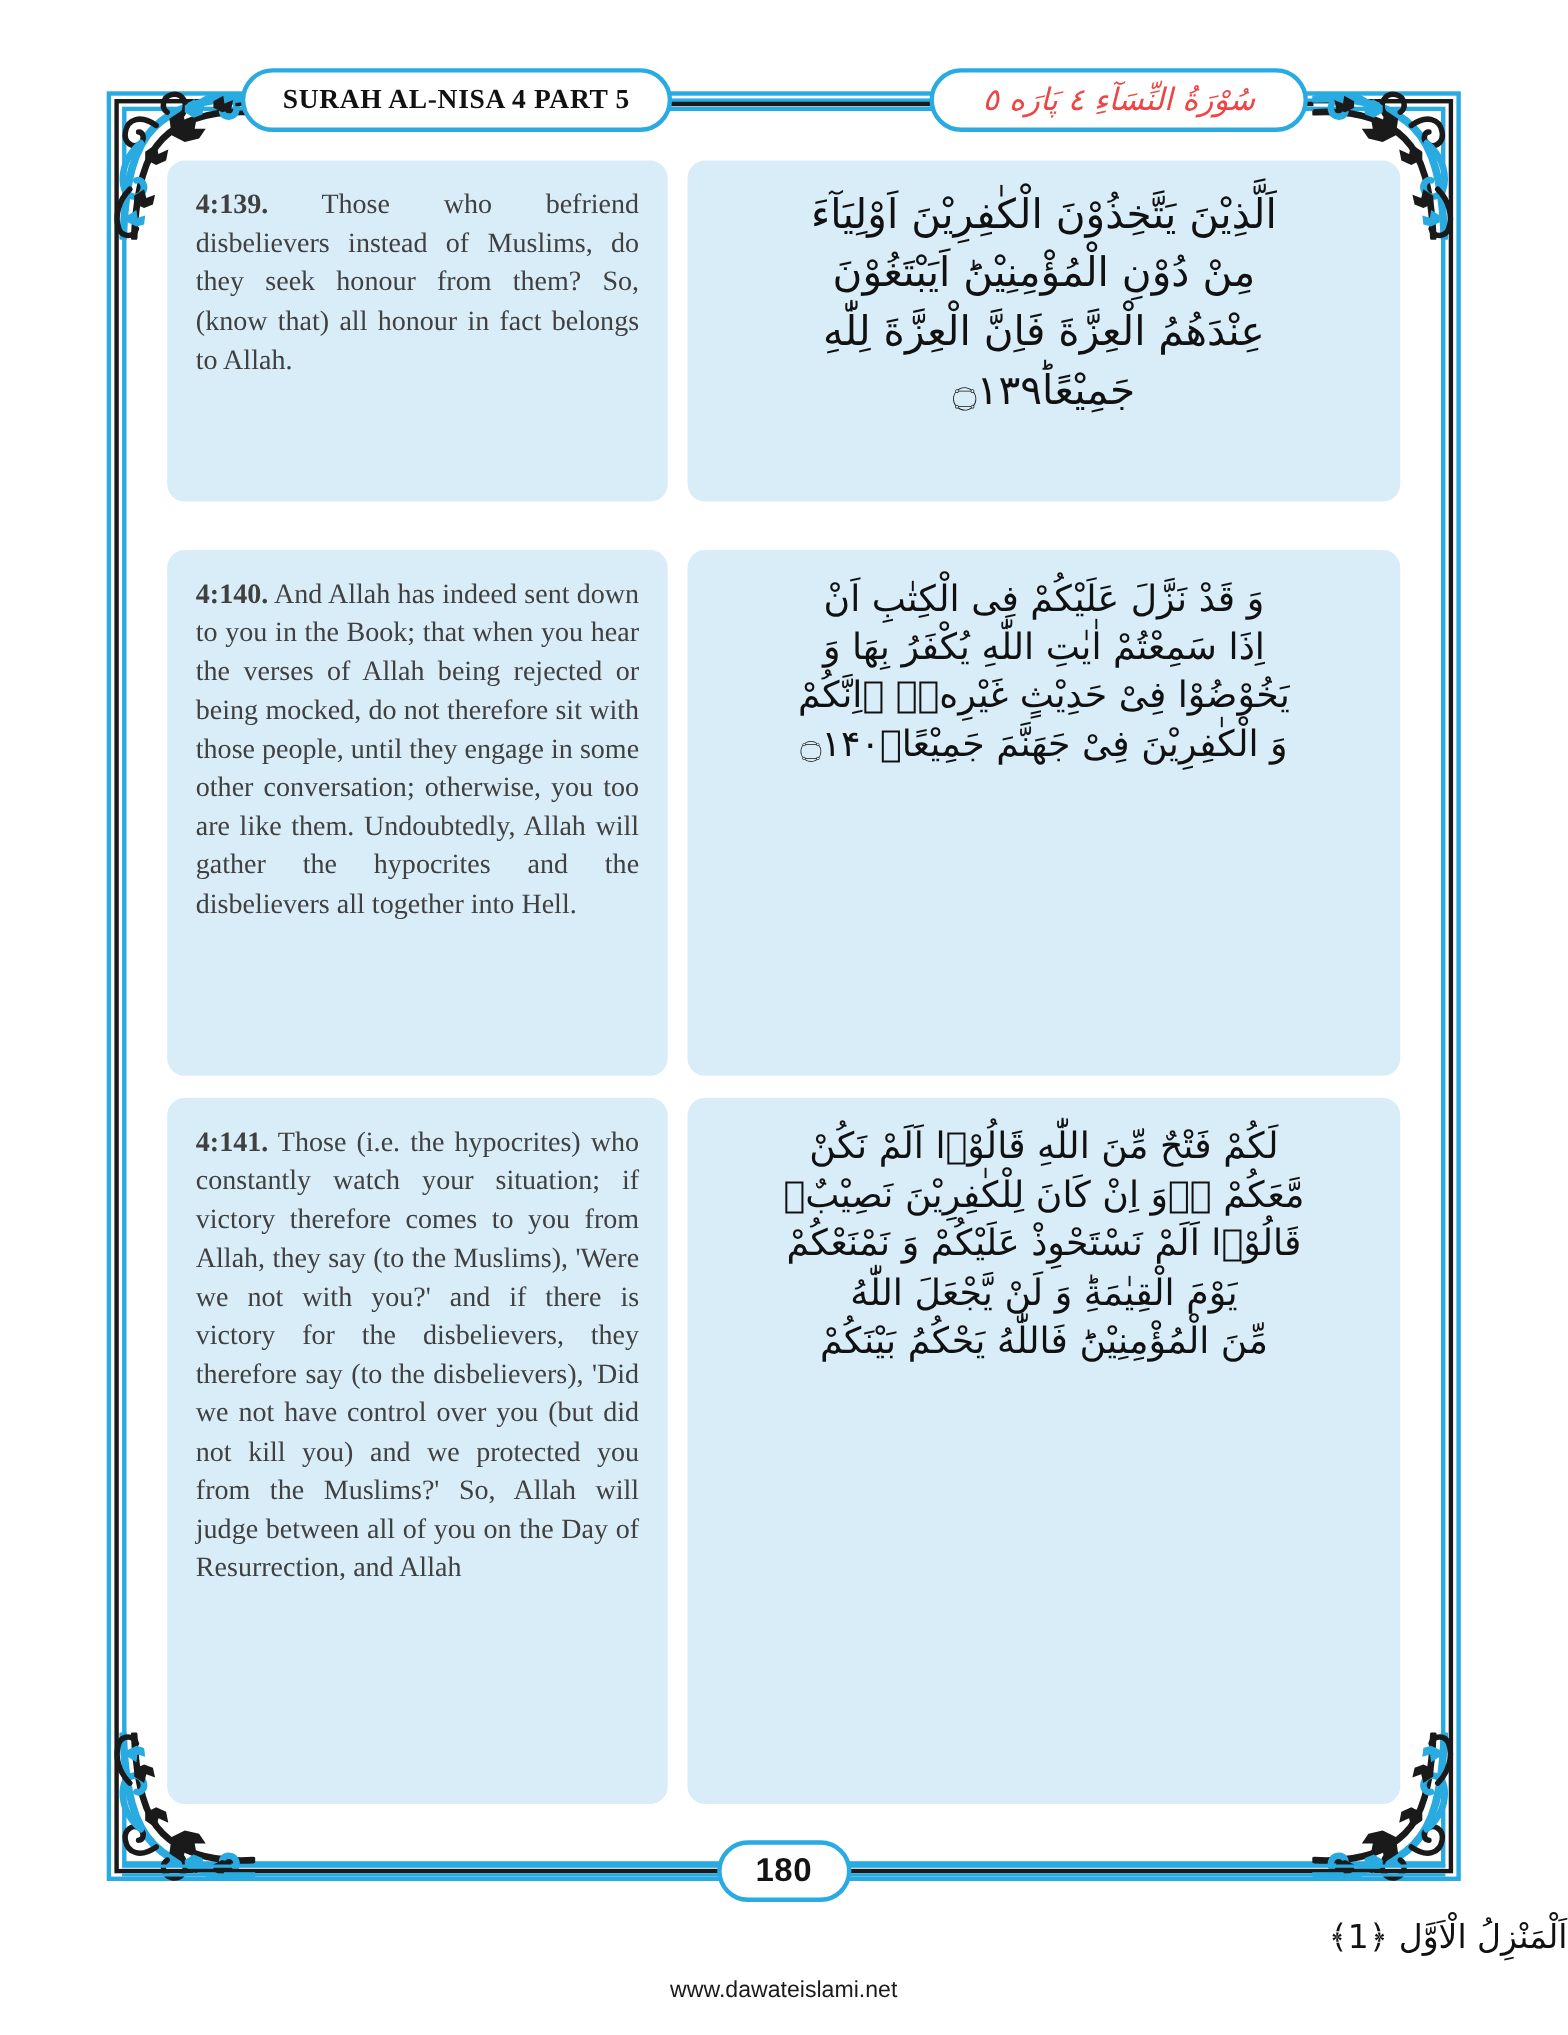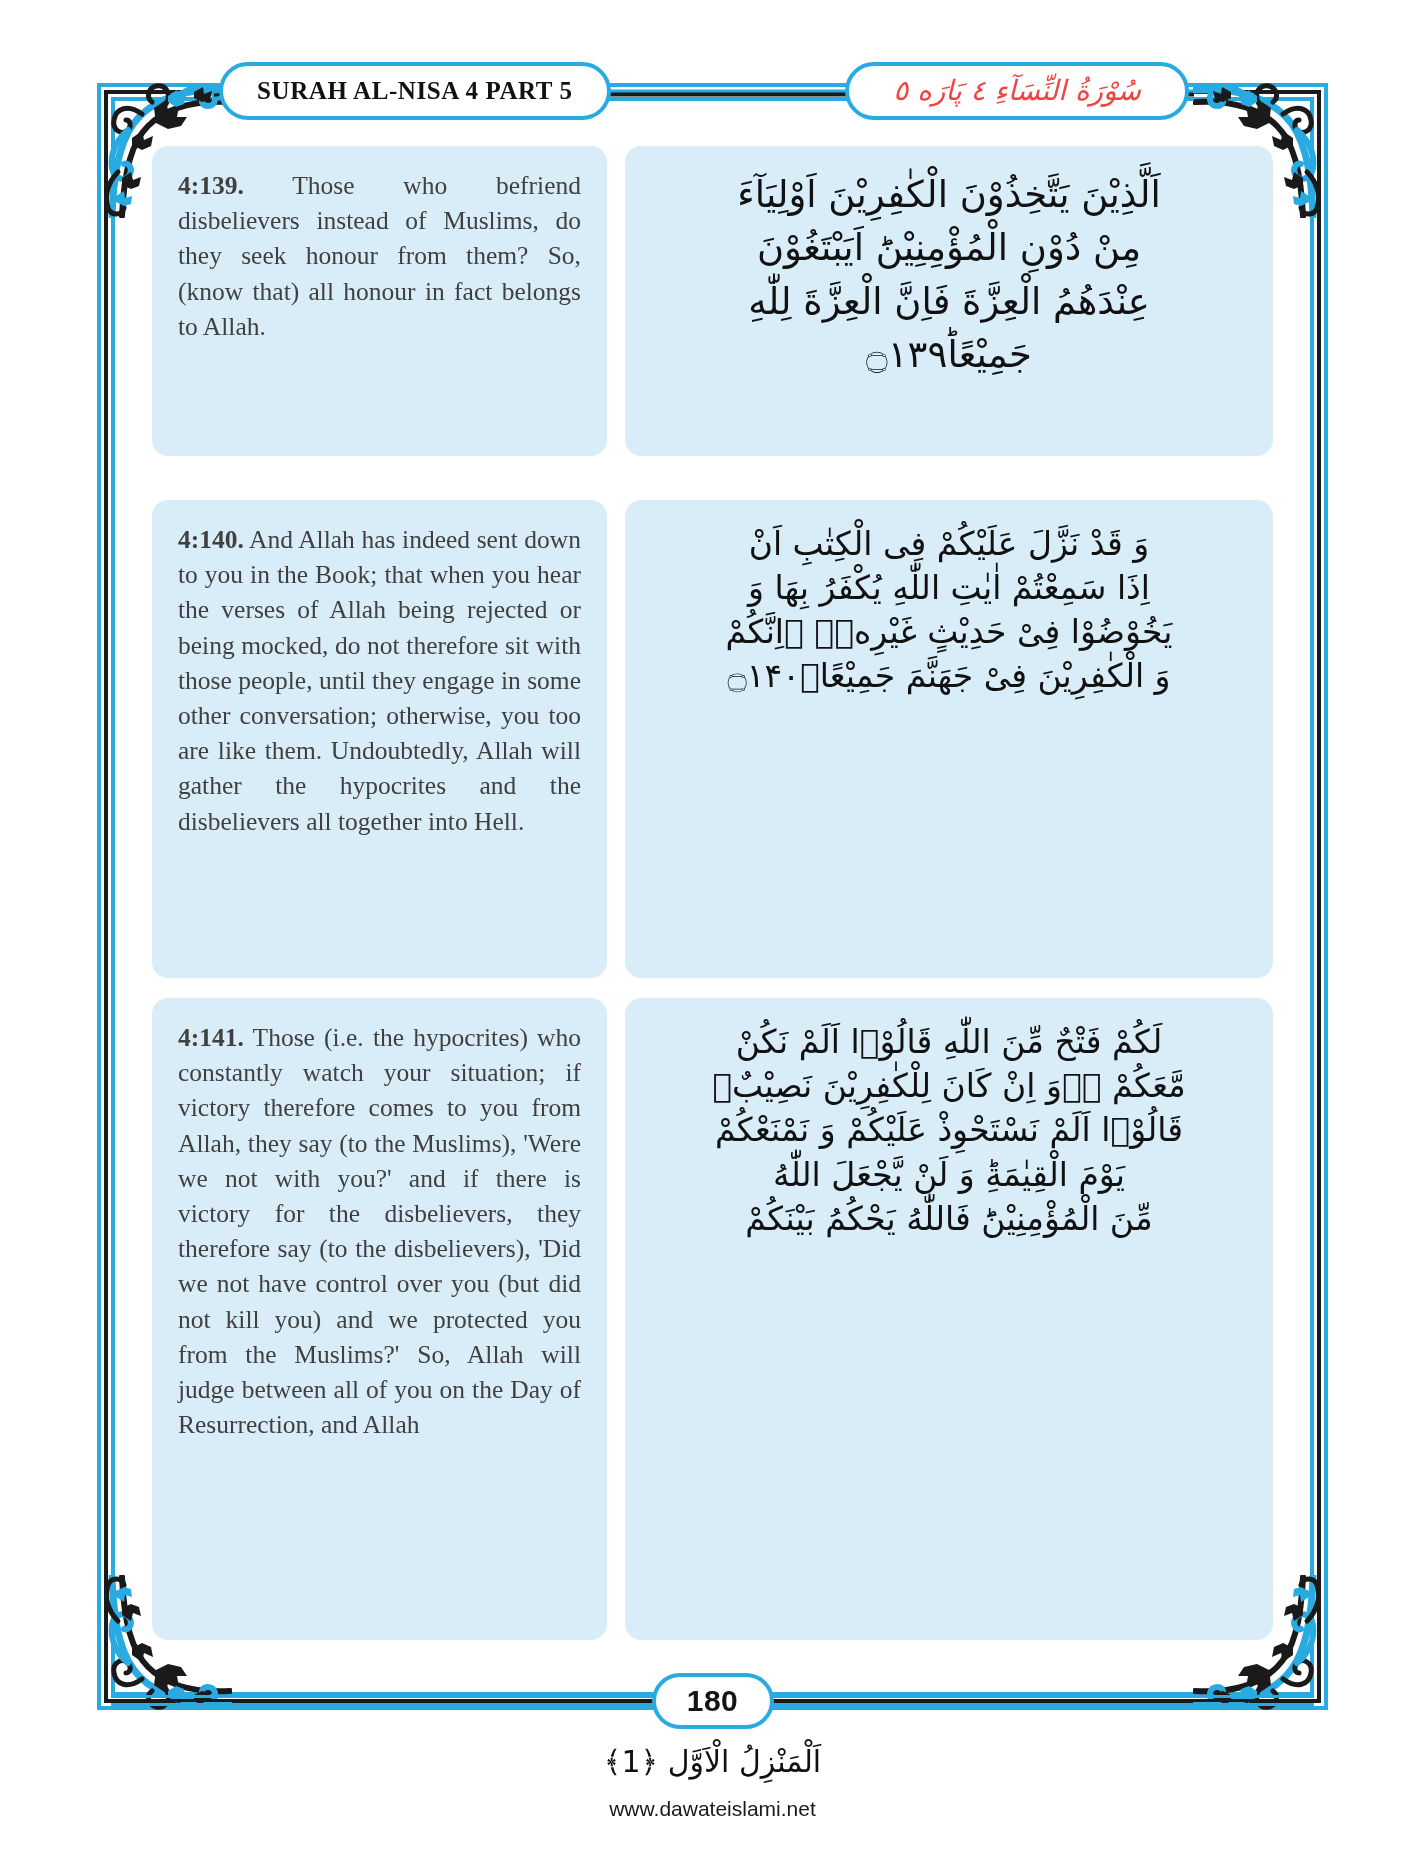--- a/index.html
+++ b/index.html
@@ -207,21 +207,21 @@
     font-family: "Liberation Sans", sans-serif;
     font-weight: bold;
     font-size: 30px;
     color: #141414;
     letter-spacing: 0.5px;
   }
   .manzil {
     position: absolute;
     left: 0; right: 0;
     top: 122px;
-    text-align: center;
+    text-align: right;
     font-family: "DejaVu Sans", sans-serif;
     font-size: 30px;
     color: #111111;
     direction: rtl;
     line-height: 1;
   }
   .site-url {
     position: absolute;
     left: 0; right: 0;
     top: 172px;

